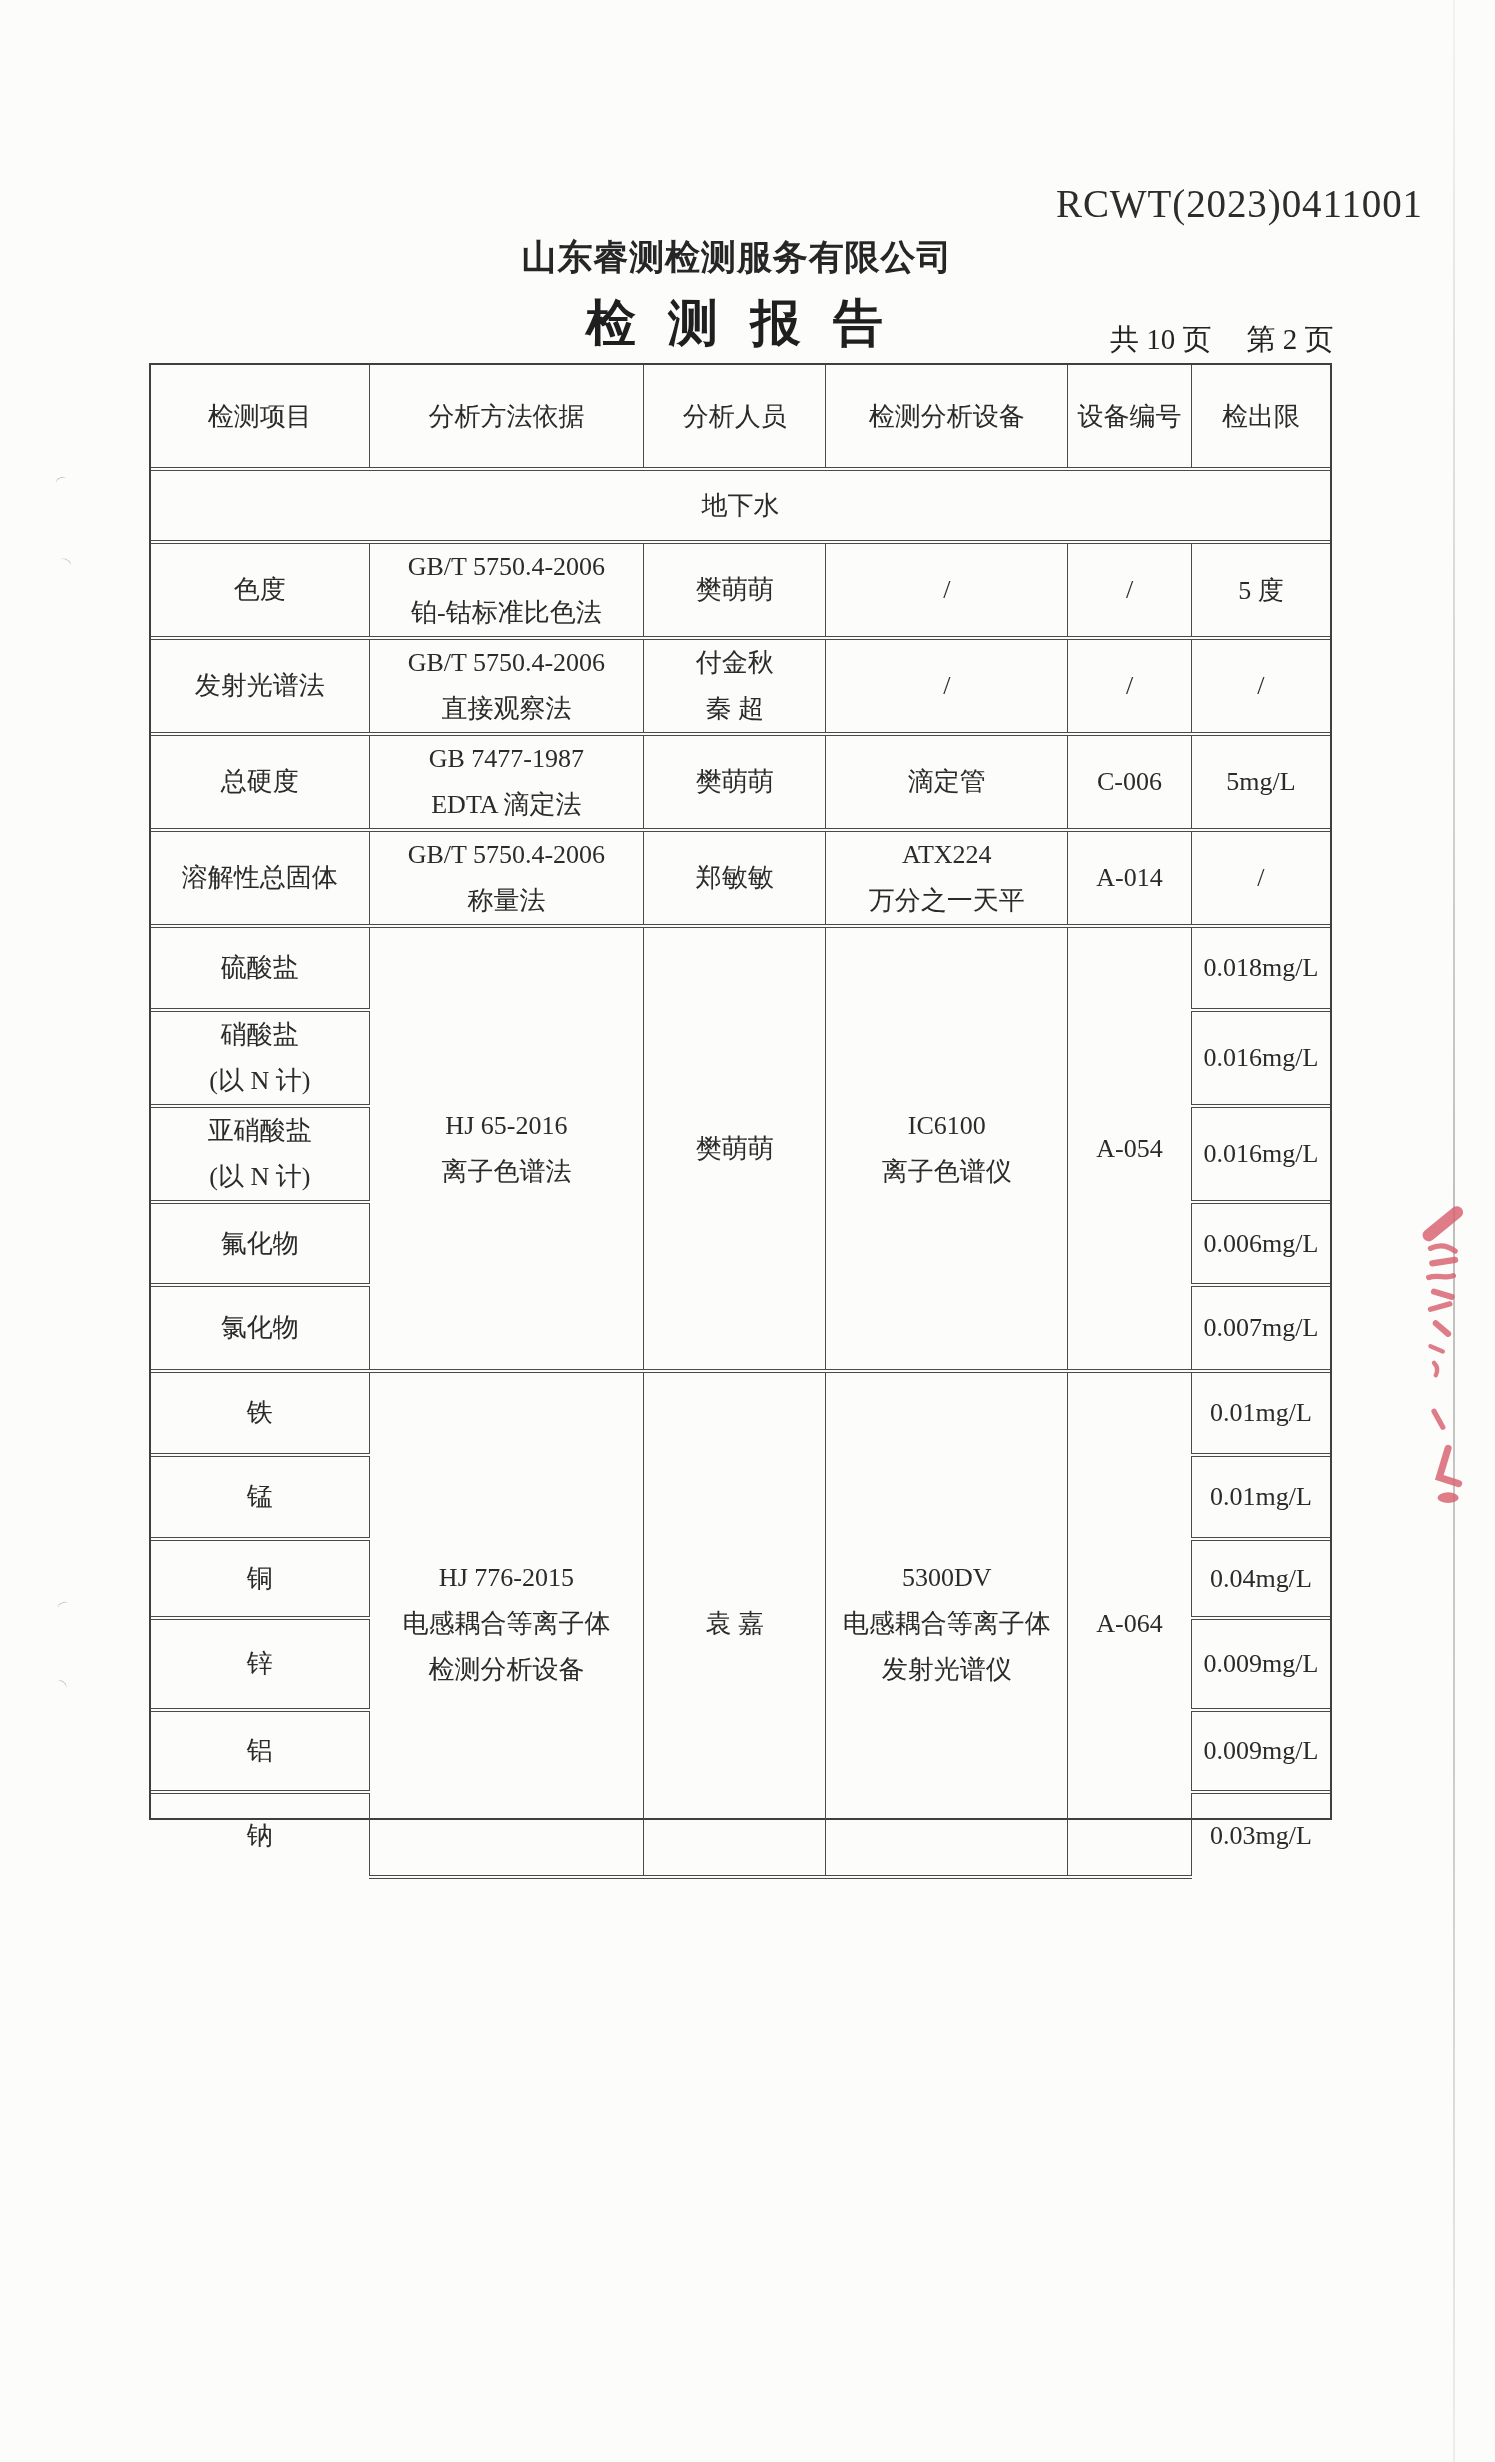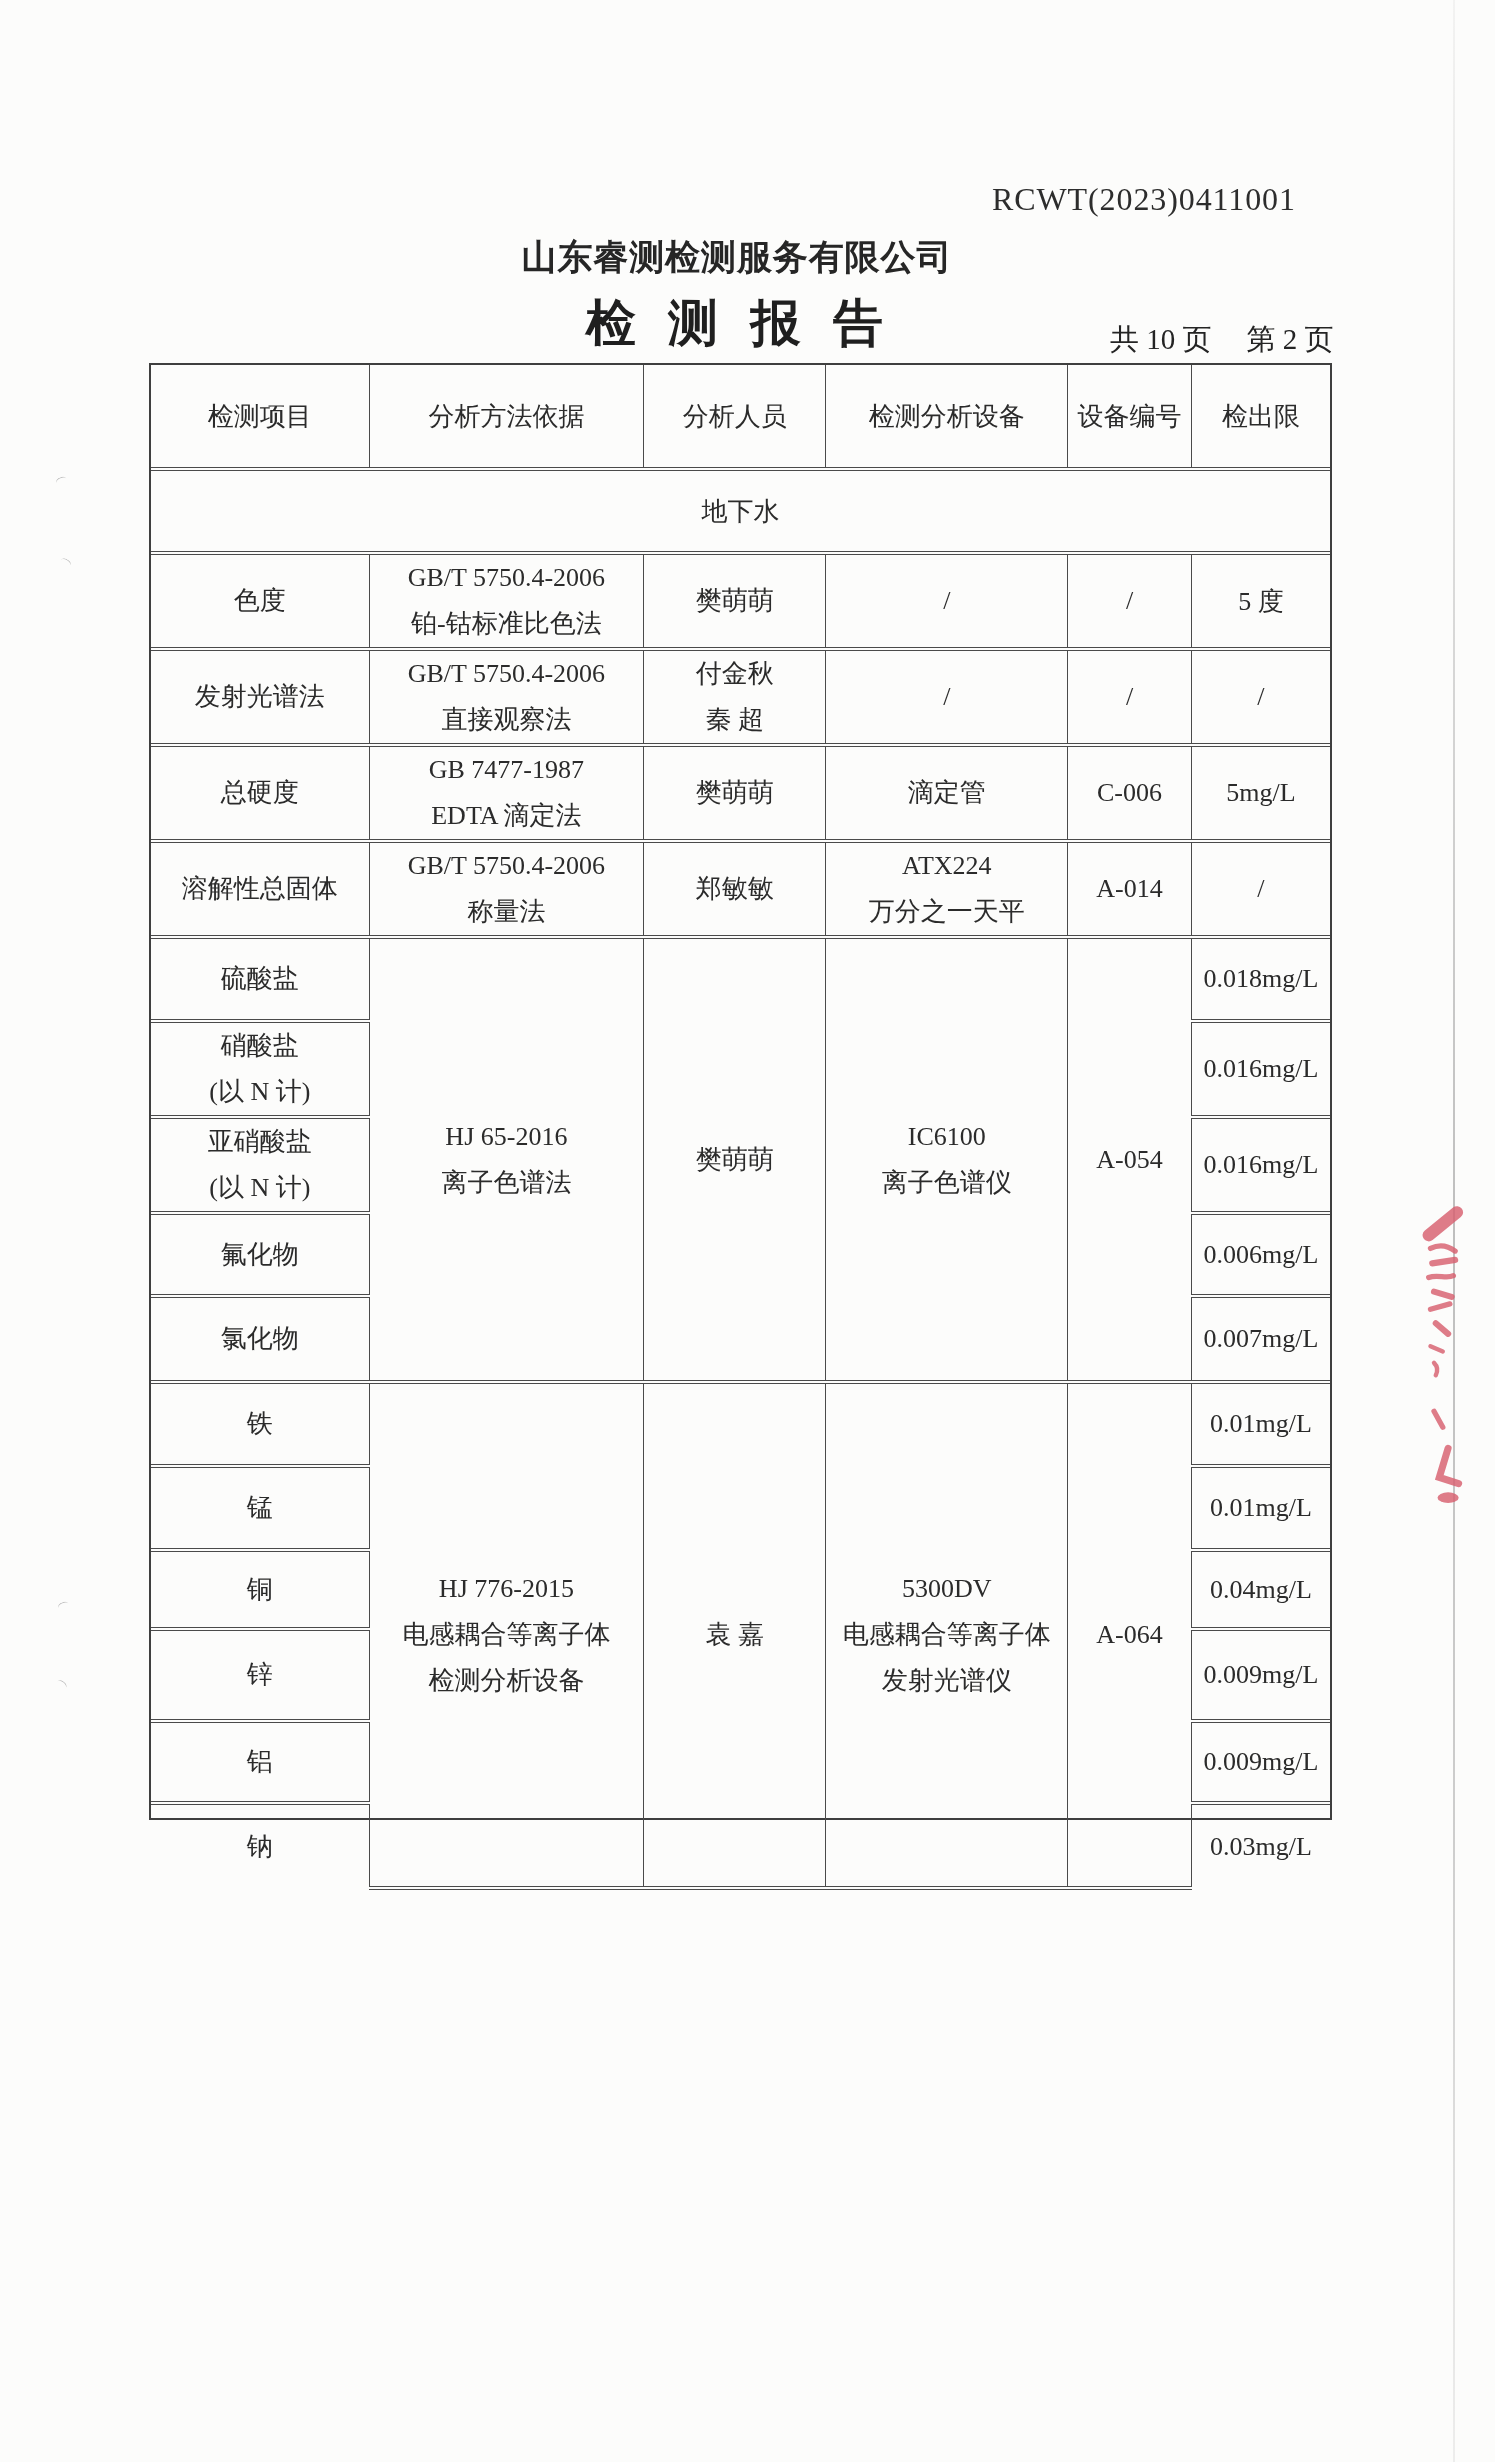--- a/index.html
+++ b/index.html
@@ -5,22 +5,22 @@
   html,body{margin:0;padding:0;}
   body{
     width:1495px;height:2462px;
     background:#fcfcfb;
     position:relative;
     overflow:hidden;
     font-family:"Liberation Serif","DejaVu Serif",serif;
     color:#2d2d2d;
   }
   .report-no{
-    position:absolute;top:181px;left:992px;
-    font-size:32px;letter-spacing:0.9px;white-space:nowrap;
+    position:absolute;top:181px;left:1056px;
+    font-size:39px;letter-spacing:0.9px;white-space:nowrap;
   }
   .company{
     position:absolute;top:234px;left:-10.6px;width:1495px;
     text-align:center;font-size:35px;font-weight:bold;
     font-family:"DejaVu Sans","Liberation Sans",sans-serif;
     letter-spacing:0.9px;color:#262626;
   }
   .title{
     position:absolute;top:290px;left:-12.3px;width:1495px;
     text-align:center;font-size:50px;font-weight:bold;
@@ -97,21 +97,21 @@
       <tbody>
           <tr style="height:104px">
         <td>检测项目</td>
         <td>分析方法依据</td>
         <td>分析人员</td>
         <td>检测分析设备</td>
         <td>设备编号</td>
         <td>检出限</td>
       </tr>
 
-      <tr style="height:84px">
+      <tr style="height:73px">
         <td colspan="6">地下水</td>
       </tr>
 
       <tr style="height:88px">
         <td>
               <div class="ln">色度</div>
             </td>
         <td>
           <div class="ln">GB/T 5750.4-2006</div>
           <div class="ln">铂-钴标准比色法</div>

